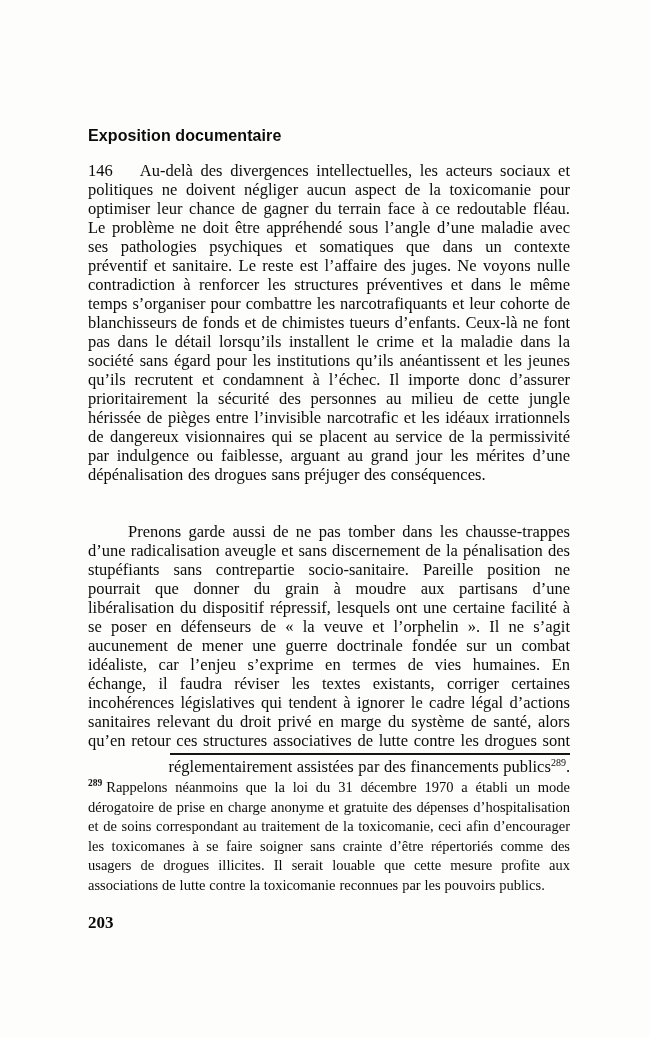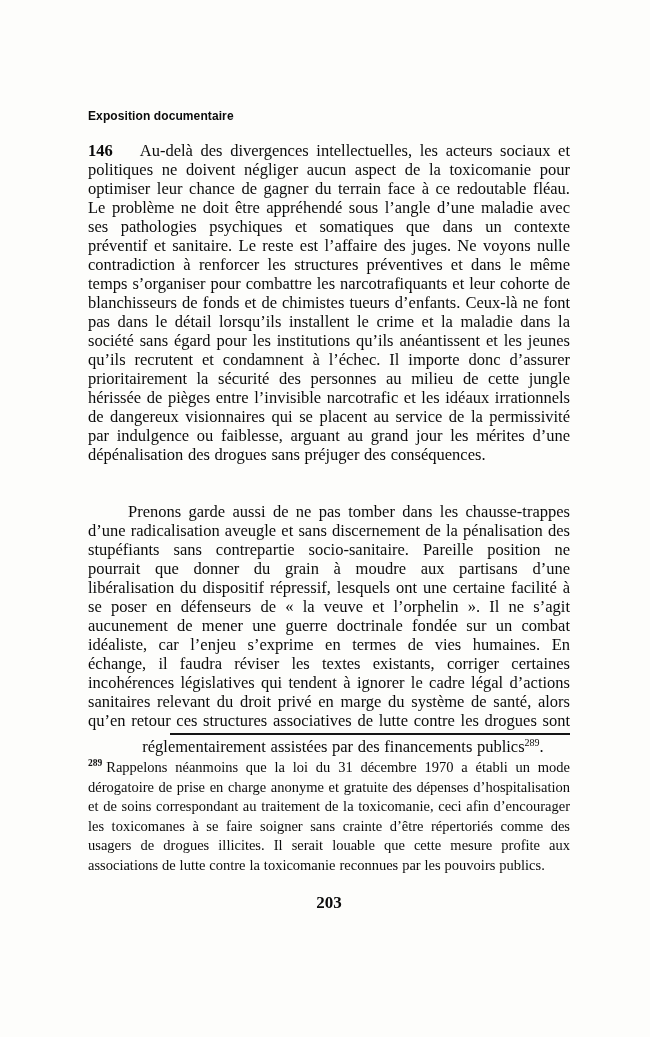--- a/index.html
+++ b/index.html
@@ -8,52 +8,53 @@
     background: #fdfdfb;
     font-family: "Liberation Serif", "DejaVu Serif", serif;
     color: #0b0b0b;
   }
   .page { width: 650px; height: 1037px; position: relative; }
   .content { padding: 106px 80px 0 88px; }
 
   .heading {
     font-family: "Liberation Sans", "DejaVu Sans", sans-serif;
     font-weight: 700;
-    font-size: 12px;
+    font-size: 16px;
     line-height: 20px;
     margin-bottom: 15px;
     letter-spacing: 0.1px;
+    margin-top: 20px;
   }
 
   .para {
     font-size: 16.5px;
     line-height: 19px;
     text-align: justify;
     word-spacing: 0.5px;
   }
 
   .para-num {
-    font-weight: 700;
+    font-weight: 400;
     margin-right: 27px;
   }
 
   .p2 {
     text-indent: 40px;
     text-align-last: justify; 
     margin-top: 38px;
   }
 
   .footnote-rule {
     height: 2px;
     background: #151515;
     margin: 3px 0 2px 82px;
   }
 
   .last-line {
-    text-align: center;
+    text-align: right;
     white-space: nowrap;
     margin-left: 28px;
   }
 
   sup {
     font-size: 10px;
     line-height: 0;
     vertical-align: super;
   }
 
@@ -65,21 +66,21 @@
     word-spacing: 0.3px;
   }
   .footnote .fn-marker {
     font-size: 9.5px;
     font-weight: 700;
     margin-right: 4px;
   }
 
   .page-number {
     margin-top: 18px;
-    text-align: center;
+    text-align: left;
     font-weight: 700;
     font-size: 17px;
   }
 </style>
 </head>
 <body>
 
 <div class="page">
   <div class="content">
 

